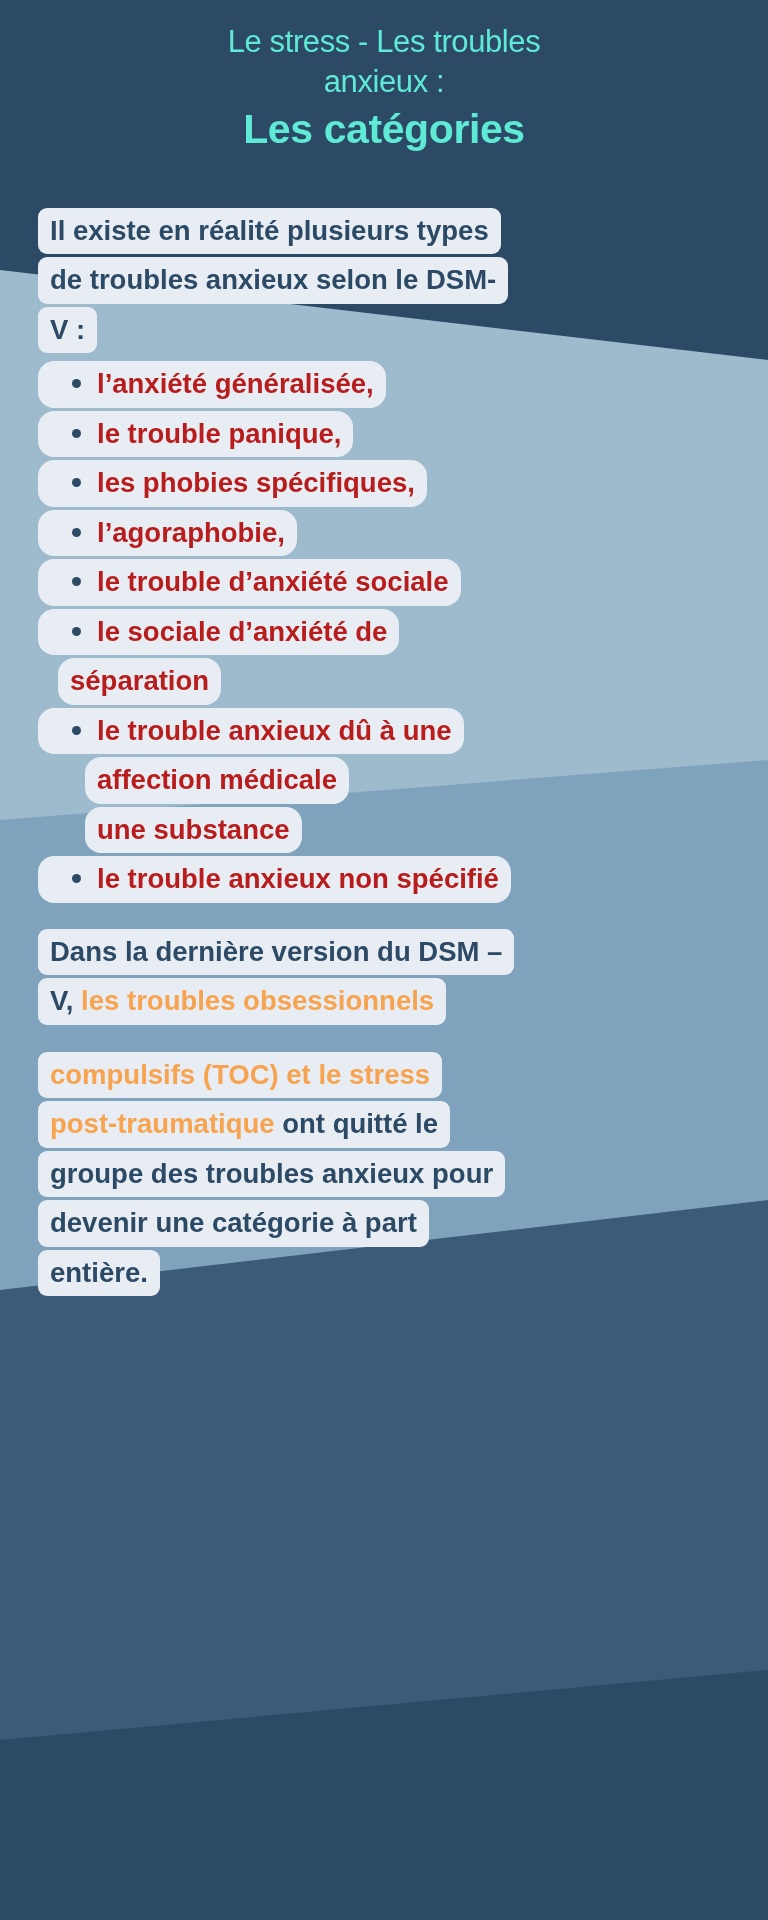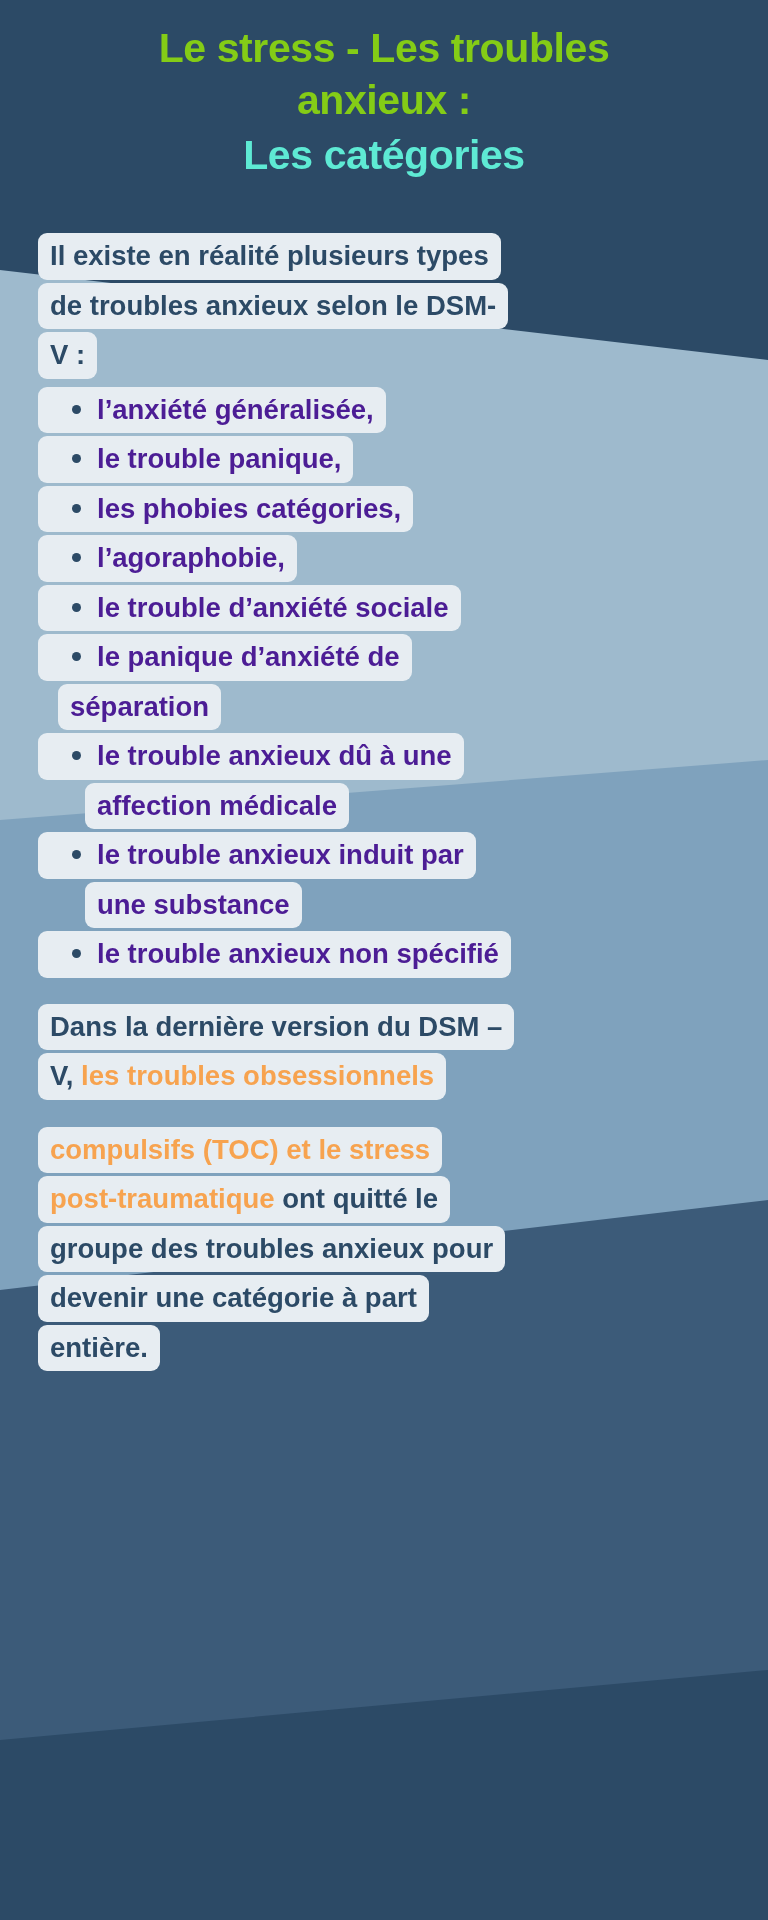--- a/index.html
+++ b/index.html
@@ -69,23 +69,23 @@
     position: relative;
     z-index: 2;
   }
 
   
   .title-block {
     padding: 22px 40px 0 40px;
     text-align: center;
   }
   .title-main {
-    color: #84cc16;
-    font-size: 41px;
-    font-weight: bold;
+    color: #5eead4;
+    font-size: 31px;
+    font-weight: normal;
     line-height: 1.28;
     letter-spacing: -0.4px;
   }
   .title-highlight {
     color: #5eead4;
     font-size: 41px;
     font-weight: bold;
     line-height: 1.28;
     letter-spacing: -0.4px;
     display: block;
@@ -117,26 +117,26 @@
     padding: 0 30px 0 38px;
     list-style: none;
   }
   .list li {
     display: block;
     margin-bottom: 3px;
   }
   .li-line {
     display: table;
     background: #e7edf2;
-    color: #4c1d95;
+    color: #b91c1c;
     font-size: 27.5px;
     font-weight: bold;
     line-height: 1.0;
     padding: 9px 12px 10px 12px;
-    border-radius: 9px;
+    border-radius: 16px;
     margin-bottom: 3px;
     white-space: pre;
   }
   .bullet-dot {
     display: inline-block;
     width: 9px;
     height: 9px;
     border-radius: 50%;
     background: #2c4a66;
     vertical-align: middle;
@@ -176,38 +176,37 @@
   </div>
 
   <ul class="list">
     <li>
       <div class="li-line"><span class="bullet-dot"></span><span>l’anxiété généralisée,</span></div>
     </li>
     <li>
       <div class="li-line"><span class="bullet-dot"></span><span>le trouble panique,</span></div>
     </li>
     <li>
-      <div class="li-line"><span class="bullet-dot"></span><span>les phobies catégories,</span></div>
+      <div class="li-line"><span class="bullet-dot"></span><span>les phobies spécifiques,</span></div>
     </li>
     <li>
       <div class="li-line"><span class="bullet-dot"></span><span>l’agoraphobie,</span></div>
     </li>
     <li>
       <div class="li-line"><span class="bullet-dot"></span><span>le trouble d’anxiété sociale</span></div>
     </li>
     <li>
-      <div class="li-line"><span class="bullet-dot"></span><span>le panique d’anxiété de</span></div>
+      <div class="li-line"><span class="bullet-dot"></span><span>le sociale d’anxiété de</span></div>
       <div class="li-line" style="margin-left:20px">séparation</div>
     </li>
     <li>
       <div class="li-line"><span class="bullet-dot"></span><span>le trouble anxieux dû à une</span></div>
       <div class="li-line" style="margin-left:47px">affection médicale</div>
     </li>
     <li>
-      <div class="li-line"><span class="bullet-dot"></span><span>le trouble anxieux induit par</span></div>
       <div class="li-line" style="margin-left:47px">une substance</div>
     </li>
     <li>
       <div class="li-line"><span class="bullet-dot"></span><span>le trouble anxieux non spécifié</span></div>
     </li>
   </ul>
 
   <div class="para-end">
     <div class="hl-line">Dans la dernière version du DSM –</div>
     <div class="hl-line"><span>V, </span><span class="orange">les troubles obsessionnels</span></div>

